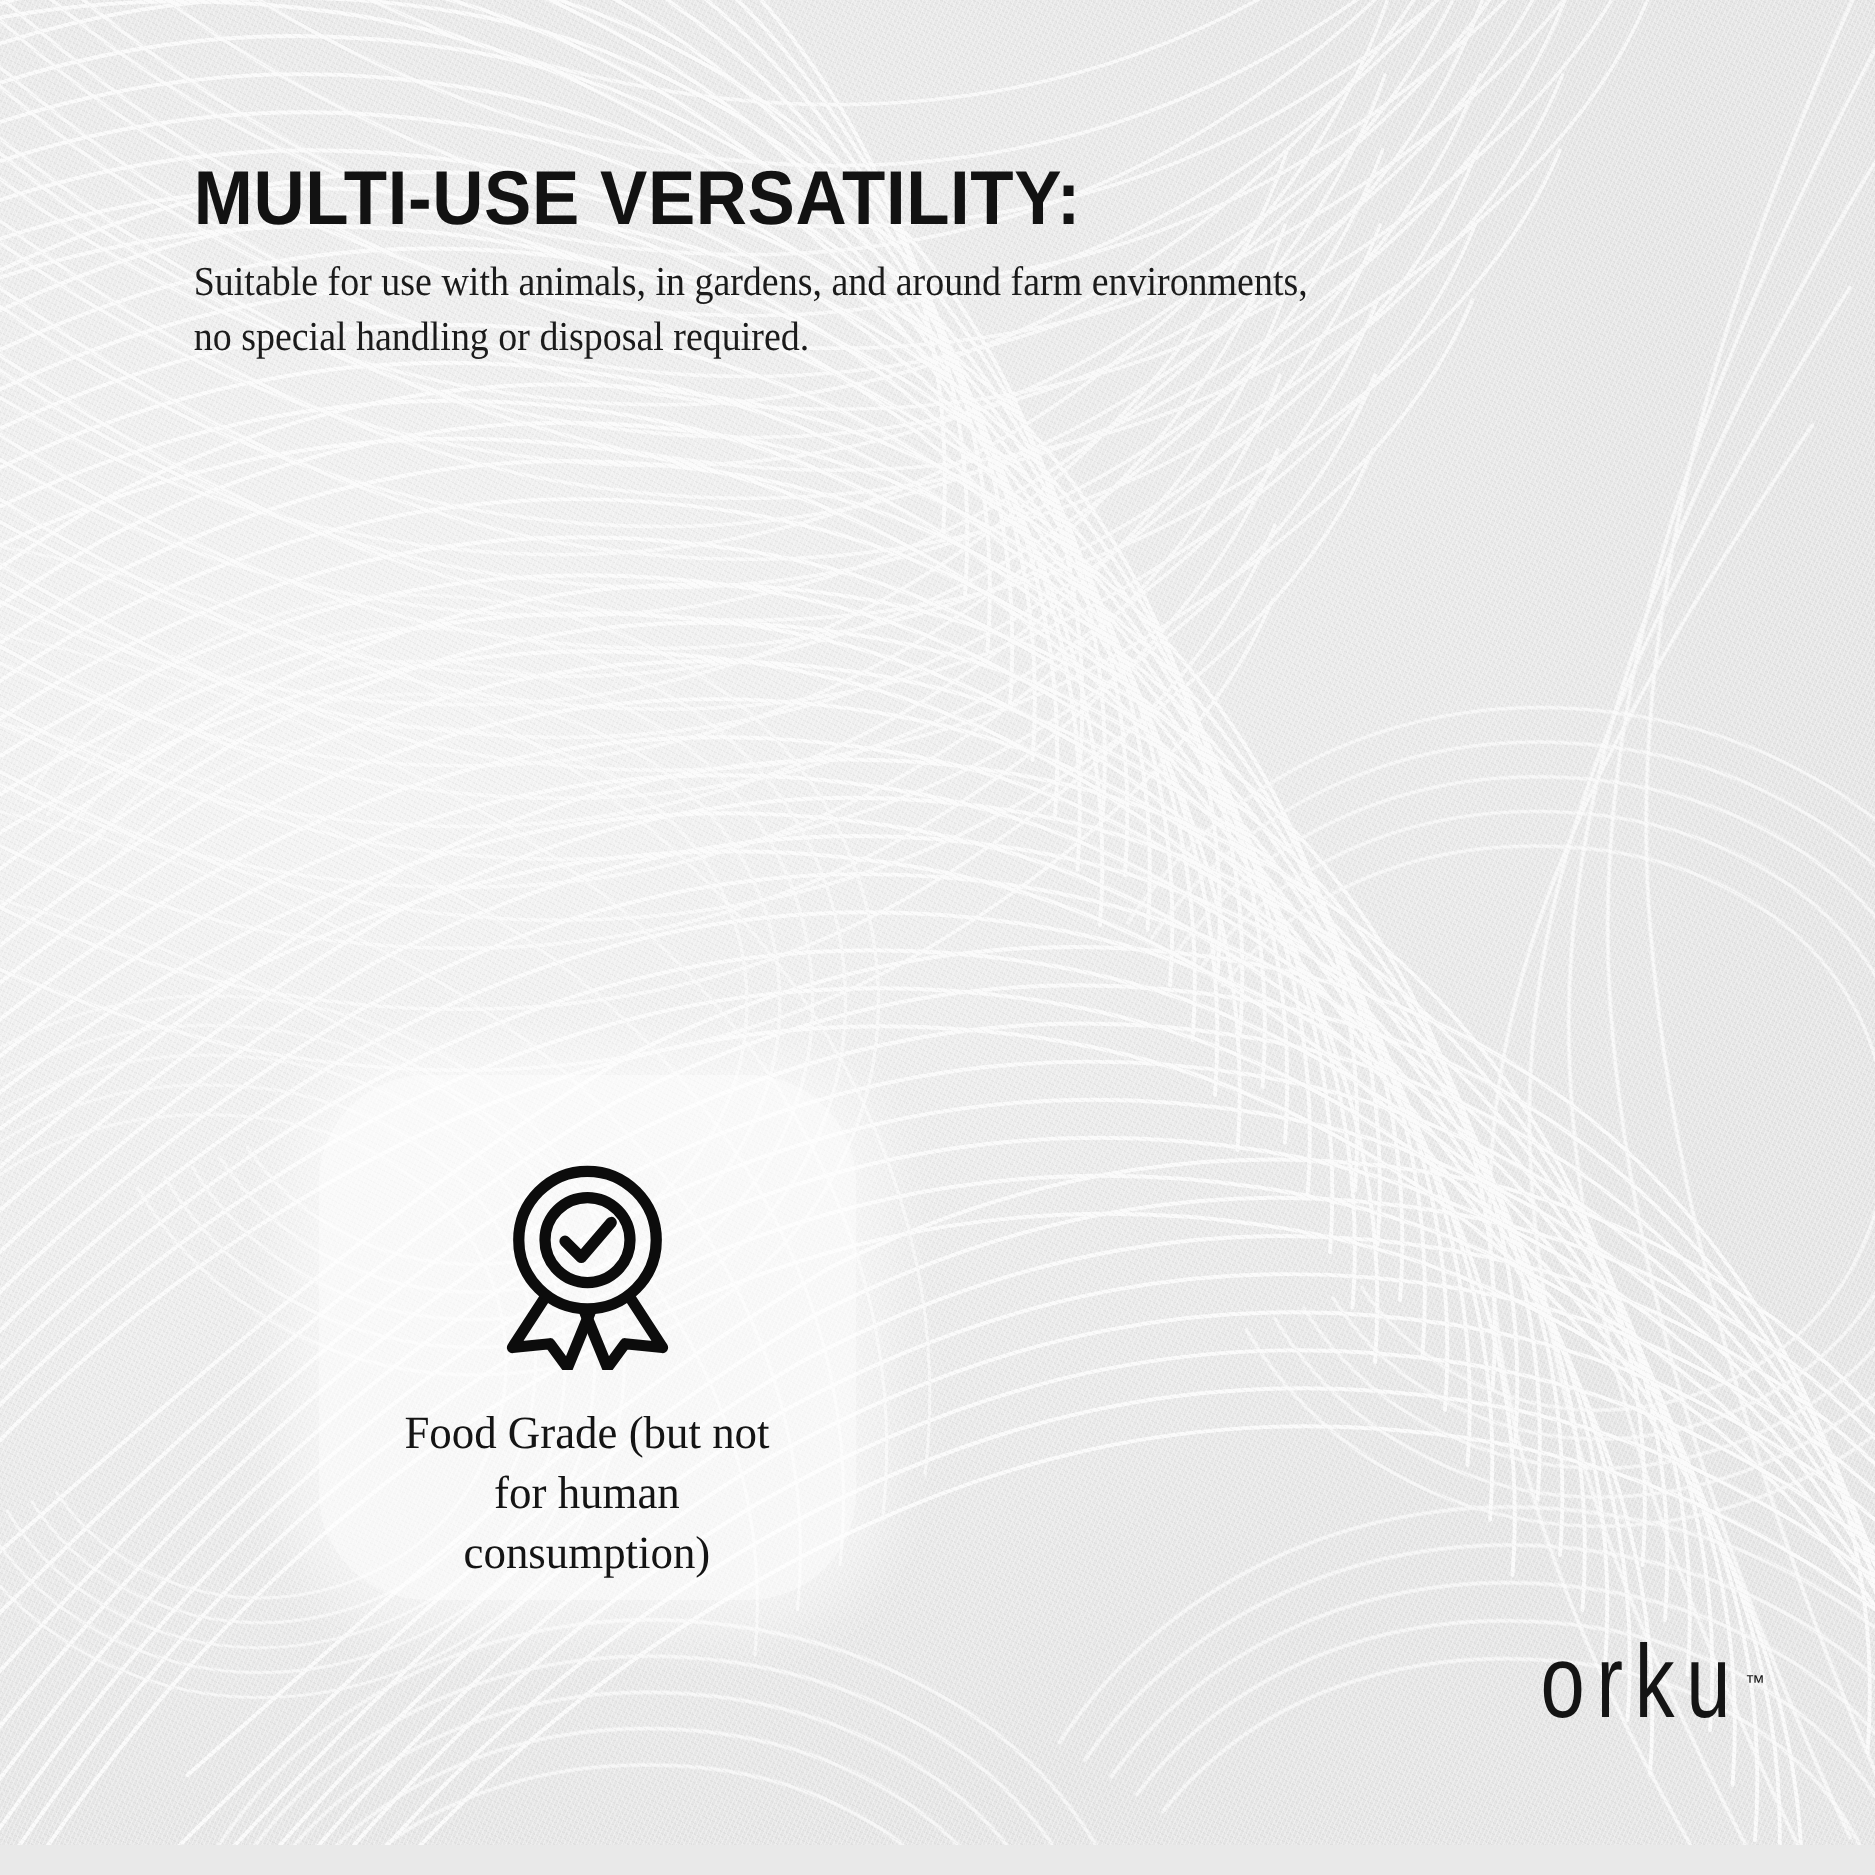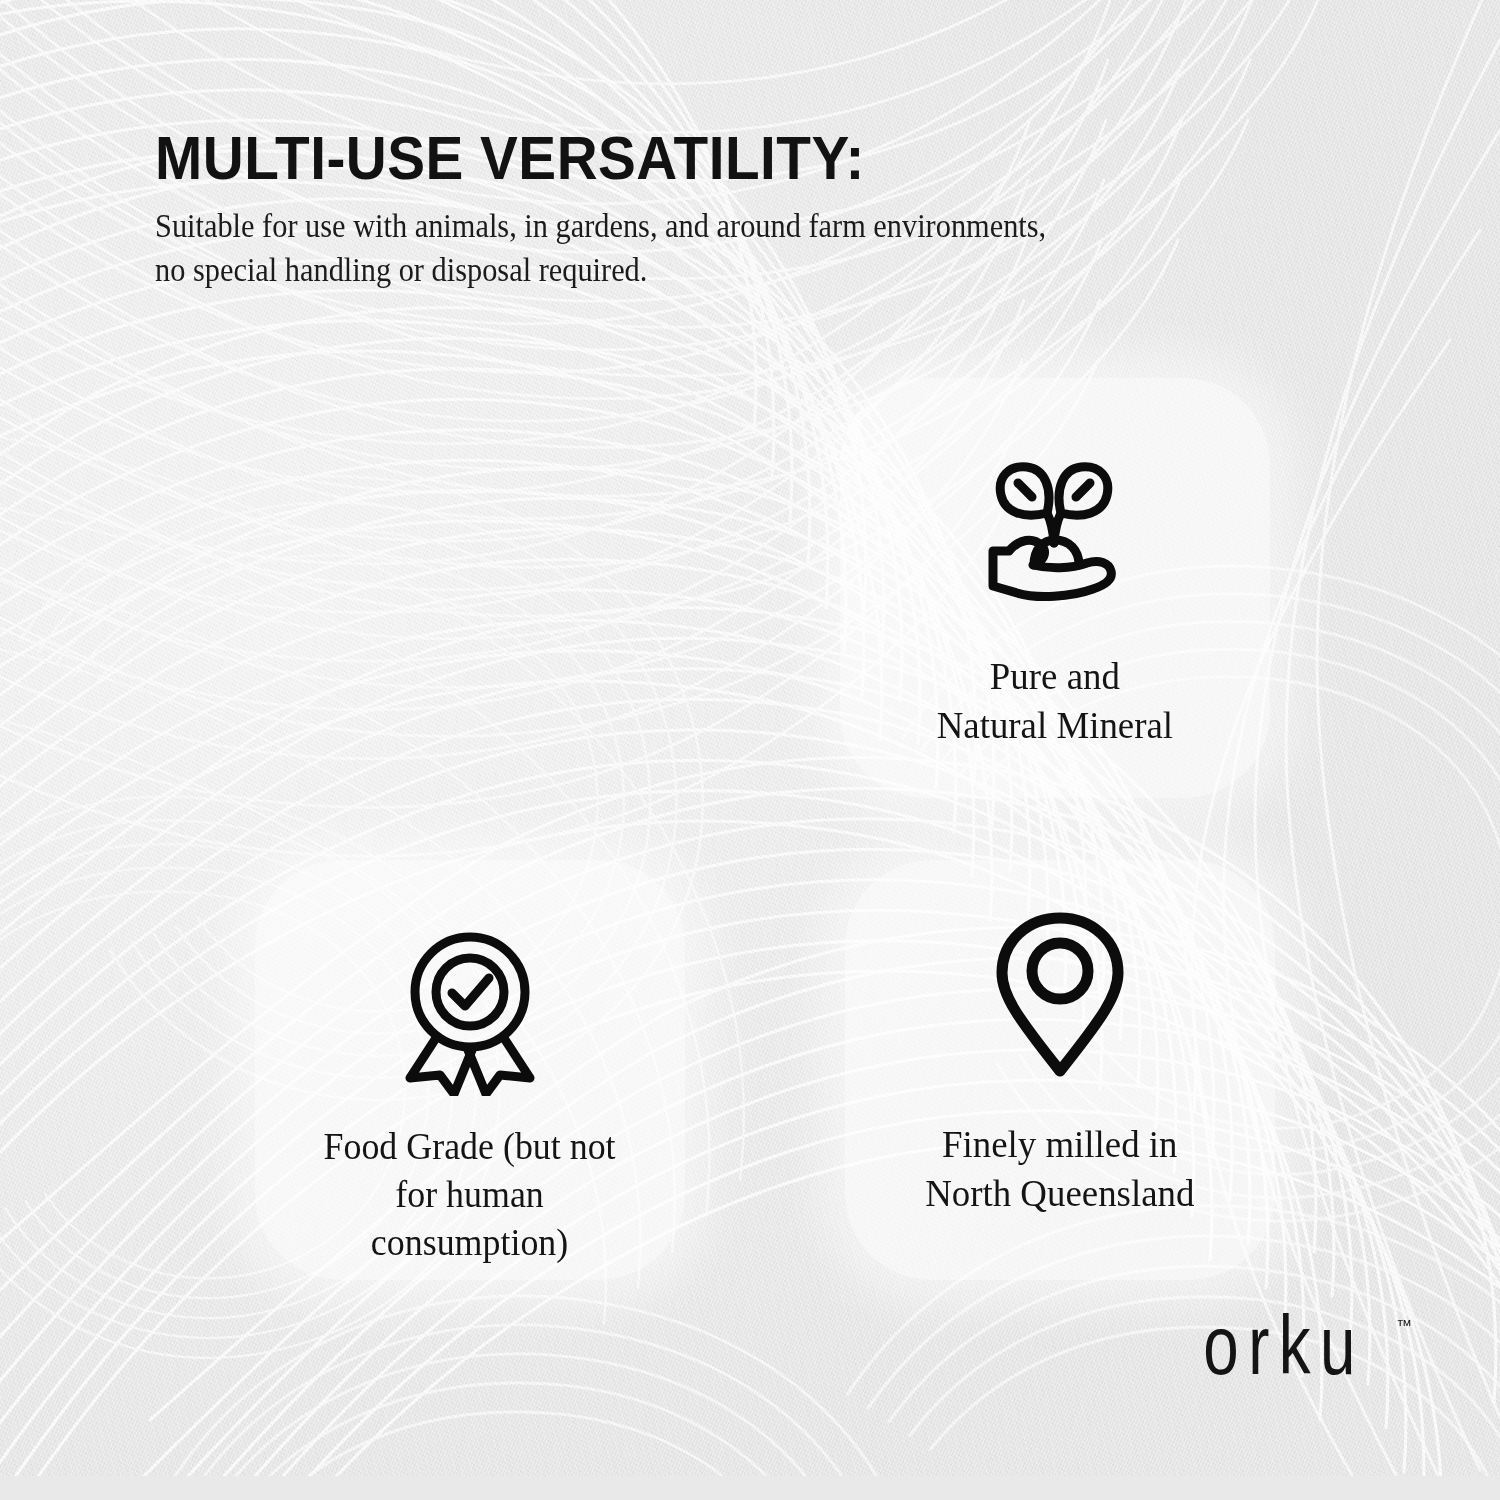--- a/index.html
+++ b/index.html
@@ -116,21 +116,21 @@
   .card.c2 .card-label{margin-top:22px;}
   .card.c3 .icon-wrap{margin-top:40px;}
   .card.c3 .card-label{margin-top:10px;font-size:37px;}
   .card.c4 .icon-wrap{margin-top:34px;}
   .card.c4 .card-label{margin-top:26px;}
 
   
   .brand{
     position:absolute;
     right:88px; bottom:92px;
-    display:flex;align-items:flex-start;gap:29px;
+    display:flex;align-items:center;
   }
   .brand-word{
     font-family:"Liberation Sans", sans-serif;
     font-weight:300;
     font-size:74px;
     letter-spacing:11px;
     color:#141414;
     line-height:.9;
     transform:scaleY(1.12) scaleX(.86);
     transform-origin:right bottom;
@@ -233,43 +233,20 @@
 
     <div class="header">
       <h1 class="title">MULTI-USE VERSATILITY:</h1>
       <p class="subtitle">Suitable for use with animals, in gardens, and around farm environments,
 no special handling or disposal required.</p>
     </div>
 
     <div class="grid">
 
 
-      <div class="card c2">
-        <div class="icon-wrap">
-          <svg width="160" height="150" viewBox="0 0 160 150" xmlns="http://www.w3.org/2000/svg">
-            <g fill="none" stroke="#0c0c0c" stroke-width="9" stroke-linecap="round" stroke-linejoin="round">
-
-              <path d="M72 58 C 50 64 30 58 26 40 C 22 22 34 10 52 12 C 70 14 78 34 72 58 Z"></path>
-              <path d="M43 28 L 57 42"></path>
-
-              <path d="M86 58 C 108 64 128 58 132 40 C 136 22 124 10 106 12 C 88 14 80 34 86 58 Z"></path>
-              <path d="M115 28 L 101 42"></path>
-
-              <path d="M72 58 C 76 66 78 74 79 88"></path>
-              <path d="M86 58 C 82 66 80 74 79 88"></path>
-
-              <path d="M59 110 C 59 94 68 85 80 85 C 94 85 104 95 104 110"></path>
-
-              <path d="M18 118 L 18 96 L 34 96 C 44 84 58 82 66 90 C 72 96 70 104 62 108 L 58 110 C 74 114 96 114 112 108 C 124 104 134 108 136 116 C 138 124 130 130 118 134 C 96 142 62 144 42 138 L 18 131 Z"></path>
-            </g>
-          </svg>
-        </div>
-        <div class="card-label">Pure and
-Natural Mineral</div>
-      </div>
 
       <div class="card c3">
         <div class="icon-wrap">
           <svg width="156" height="166" viewBox="0 0 156 166" xmlns="http://www.w3.org/2000/svg">
             <g fill="none" stroke="#0c0c0c" stroke-width="9" stroke-linecap="round" stroke-linejoin="round">
 
               <path d="M44 108 L 18 148 L 48 145 L 62 164 L 80 120"></path>
               <path d="M112 108 L 138 148 L 108 145 L 94 164 L 76 120"></path>
 
               <circle cx="78" cy="62" r="55"></circle>
@@ -278,32 +255,20 @@
 
               <path d="M60 63 L 73 76 L 97 48"></path>
             </g>
           </svg>
         </div>
         <div class="card-label">Food Grade (but not
 for human
 consumption)</div>
       </div>
 
-      <div class="card c4">
-        <div class="icon-wrap">
-          <svg width="134" height="166" viewBox="0 0 134 166" xmlns="http://www.w3.org/2000/svg">
-            <g fill="none" stroke="#0c0c0c" stroke-width="11" stroke-linecap="round" stroke-linejoin="round">
-              <path d="M67 160 C 24 106 9 84 9 62 C 9 30 35 7 67 7 C 99 7 125 30 125 62 C 125 84 110 106 67 160 Z"></path>
-              <circle cx="67" cy="60" r="28"></circle>
-            </g>
-          </svg>
-        </div>
-        <div class="card-label">Finely milled in
-North Queensland</div>
-      </div>
 
     </div>
 
     <div class="brand">
       <span class="brand-word">orku</span>
       <span class="brand-tm">™</span>
     </div>
 
   </div>
 </div>

